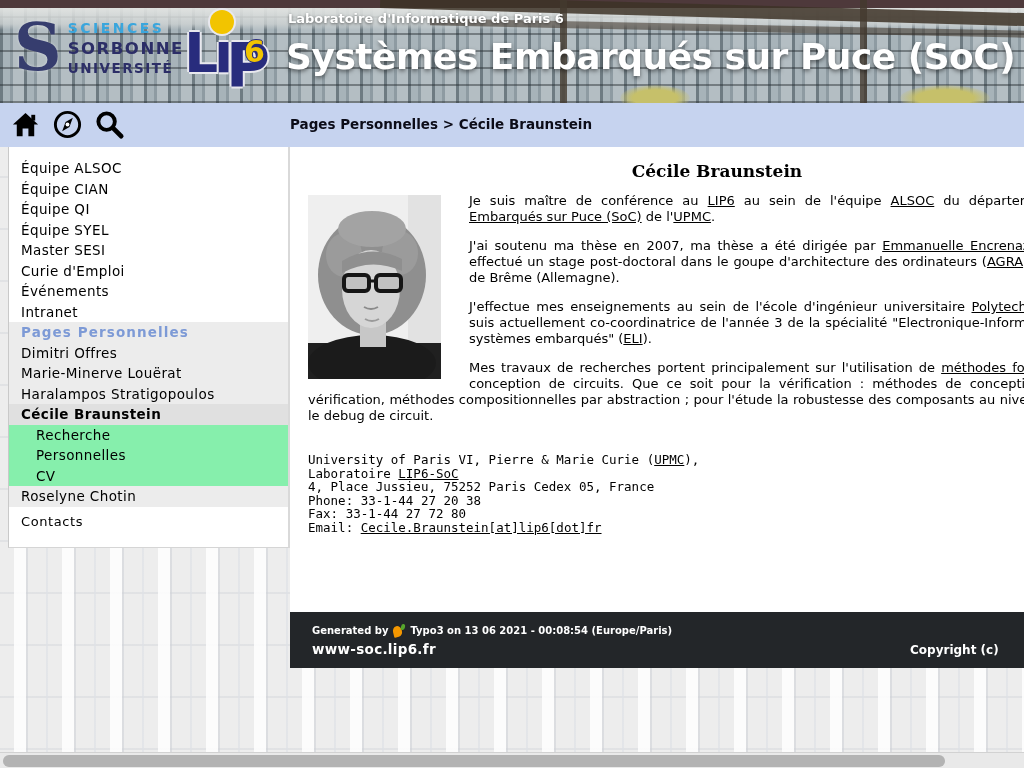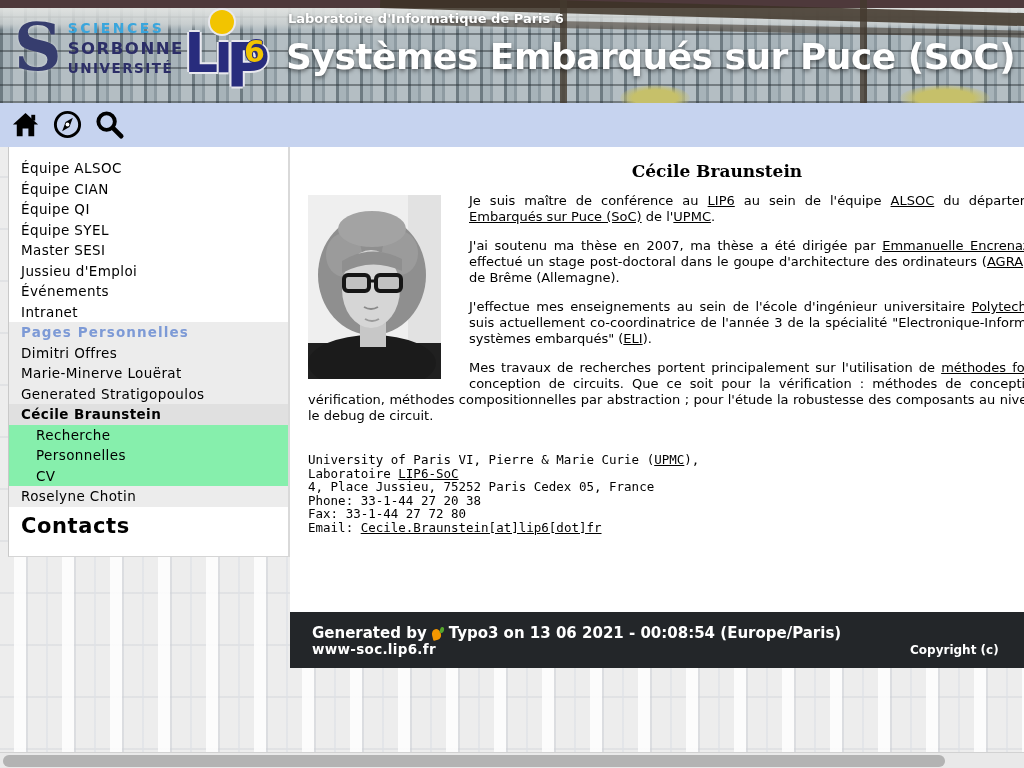--- a/index.html
+++ b/index.html
@@ -58,33 +58,33 @@
   .crumb .crumb-link{cursor:pointer;}
   
   .sidebar{position:absolute;top:147px;left:8px;width:282px;background:#fff;
     border-left:1px solid #c9c9c9;border-right:2px solid #d9d9d9;border-bottom:1px solid #d5d5d5;
     padding:11px 0 16px;box-sizing:border-box;}
   .side-item{font-size:13.5px;letter-spacing:.4px;padding:2px 0 2.5px 12px;color:#000;cursor:pointer;white-space:nowrap;}
   .s-section-active{background:#ececec;color:#7d9ad6;font-weight:bold;letter-spacing:1.1px;}
   .s-person{background:#ececec;}
   .s-person-active{background:#e0e0e0;font-weight:bold;}
   .s-sub{background:#86efac;padding-left:27px;}
-  .s-contacts{font-size:21px;letter-spacing:.6px;padding-top:7px;font-weight:bold;}
+  .s-contacts{font-size:13px;letter-spacing:.6px;padding-top:7px;}
   
   .main{position:absolute;top:147px;left:290px;width:850px;height:465px;background:#fff;box-sizing:border-box;
     padding:8px 14px 0 18px;}
   .page-title{text-align:center;font-family:"DejaVu Serif",serif;font-weight:bold;font-size:17px;margin:6px 0 12px;}
   .photo{float:left;width:133px;height:184px;margin:2px 28px 10px 0;}
   .para{text-align:justify;font-size:13px;line-height:16px;margin:0 0 13px;}
   .lnk{text-decoration:underline;color:#000;cursor:pointer;}
   .addr{clear:left;font-family:"DejaVu Sans Mono",monospace;font-size:12.5px;line-height:13.6px;padding-top:16px;}
   .addr-line{white-space:nowrap;}
   
   .footer{position:absolute;top:612px;left:290px;width:850px;height:56px;background:#232629;color:#fff;}
-  .f1{position:absolute;left:22px;top:12px;font-size:15px;font-weight:bold;display:flex;align-items:center;gap:5px;white-space:nowrap;}
+  .f1{position:absolute;left:22px;top:12px;font-size:10px;font-weight:bold;display:flex;align-items:center;gap:5px;white-space:nowrap;}
   .typo3-ico{width:12px;height:13px;position:relative;display:inline-block;}
   .typo3-ico i{position:absolute;left:0;top:2px;width:9px;height:11px;background:#f49700;
     border-radius:60% 60% 60% 10%;transform:rotate(-14deg);display:block;}
   .typo3-ico b{position:absolute;right:0;top:0;width:4px;height:6px;background:#56a52c;
     border-radius:60% 60% 60% 10%;transform:rotate(14deg);display:block;}
   .f2{position:absolute;left:22px;top:29px;font-size:13.5px;font-weight:bold;letter-spacing:.3px;}
   .fcopy{position:absolute;left:620px;top:31px;font-size:12px;font-weight:bold;white-space:nowrap;}
   
   .hscroll{position:absolute;left:0;top:752px;width:1024px;height:16px;background:#e9e9e9;border-top:1px solid #d2d2d2;z-index:50;}
   .hthumb{position:absolute;left:3px;top:2px;width:942px;height:12px;background:#b3b3b3;border-radius:7px;cursor:pointer;}
@@ -132,35 +132,40 @@
       <svg class="tico" viewBox="0 0 32 32">
         <circle cx="16" cy="16" r="12.5" fill="none" stroke="#000" stroke-width="3"></circle>
         <path d="M21.5 9 L18 18.5 L10.5 23 L14 13.5 Z" fill="#000"></path>
         <circle cx="16" cy="16" r="2" fill="#fff"></circle>
       </svg>
       <svg class="tico" viewBox="0 0 32 32">
         <circle cx="13" cy="13" r="8.5" fill="none" stroke="#000" stroke-width="4"></circle>
         <line x1="20" y1="20" x2="28" y2="28" stroke="#000" stroke-width="5" stroke-linecap="round"></line>
       </svg>
     </div>
+    <div class="crumb">
+      <span class="crumb-link">Pages Personnelles</span>
+      <span>&gt;</span>
+      <span>Cécile Braunstein</span>
+    </div>
   </div>
 
   <div class="sidebar">
       <div class="side-item s-top">Équipe ALSOC</div>
       <div class="side-item s-top">Équipe CIAN</div>
       <div class="side-item s-top">Équipe QI</div>
       <div class="side-item s-top">Équipe SYEL</div>
       <div class="side-item s-top">Master SESI</div>
-      <div class="side-item s-top">Jussieu d'Emploi</div>
+      <div class="side-item s-top">Curie d'Emploi</div>
       <div class="side-item s-top">Événements</div>
       <div class="side-item s-top">Intranet</div>
       <div class="side-item s-section-active">Pages Personnelles</div>
       <div class="side-item s-person">Dimitri Offres</div>
       <div class="side-item s-person">Marie-Minerve Louërat</div>
-      <div class="side-item s-person">Generated Stratigopoulos</div>
+      <div class="side-item s-person">Haralampos Stratigopoulos</div>
       <div class="side-item s-person-active">Cécile Braunstein</div>
       <div class="side-item s-sub">Recherche</div>
       <div class="side-item s-sub">Personnelles</div>
       <div class="side-item s-sub">CV</div>
       <div class="side-item s-person">Roselyne Chotin</div>
       <div class="side-item s-contacts">Contacts</div>
     </div>
 
   <div class="main">
     <div class="page-title">Cécile Braunstein</div>

